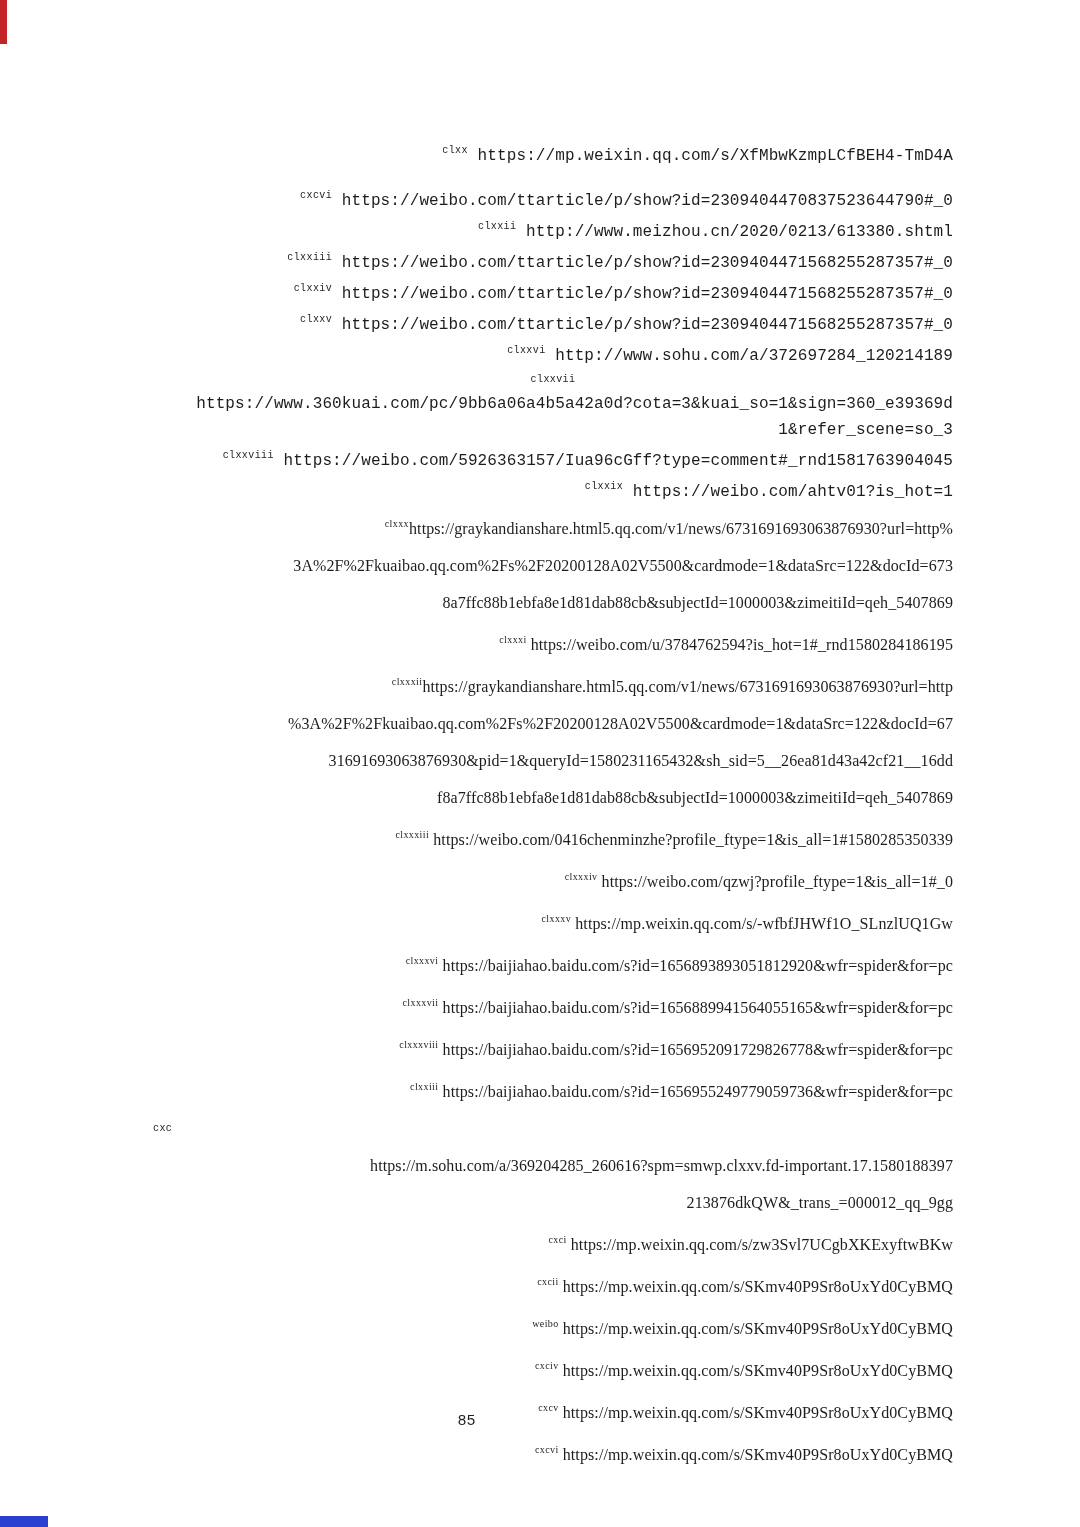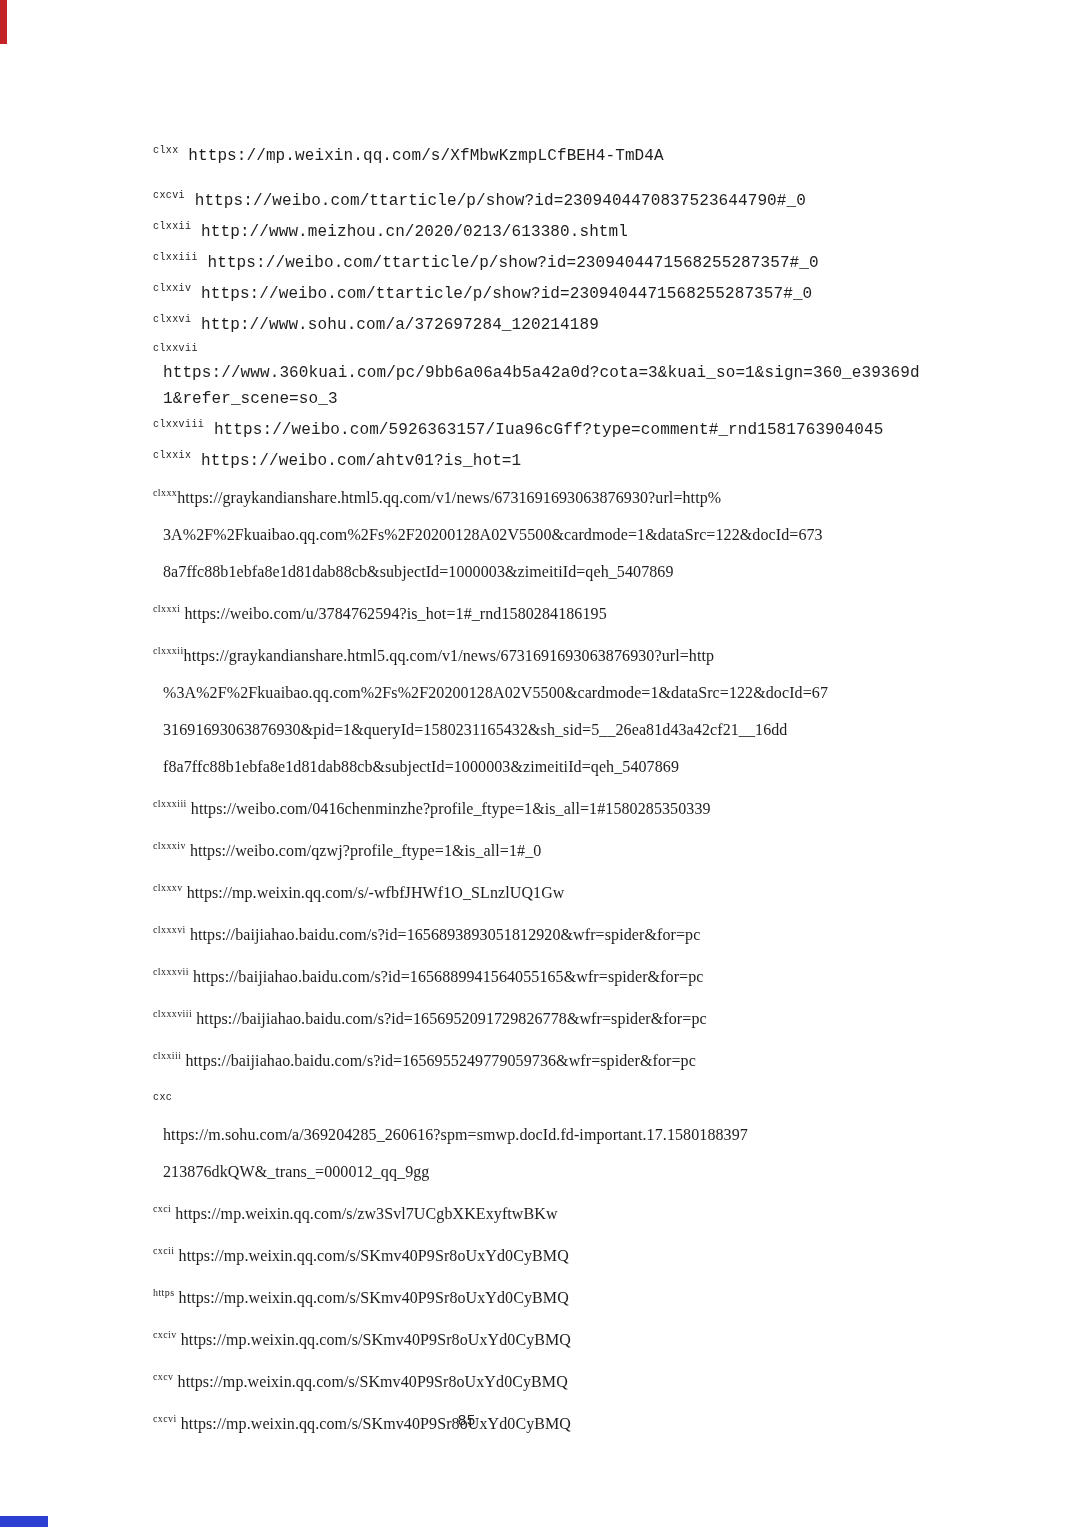--- a/index.html
+++ b/index.html
@@ -13,35 +13,36 @@
   }
   .refs {
     position:absolute;
     left:163px; top:138px;
     width:790px;
   }
   .ref-line {
     font-size:16px;
     white-space:pre;
     letter-spacing:0.1px;
+    text-align:right;
   }
   .sec-tight .ref-line { line-height:26px; }
   .sec-loose .ref-line { line-height:37px;font-family:Liberation Serif, serif; }
   .marker {
     font-size:10px;
     letter-spacing:0.4px;
     vertical-align:7px;
     margin-left:-10px;
   }
   .marker-line {
     font-size:10px;
     letter-spacing:0.4px;
     margin-left:-10px;
   }
-  .sec-tight .marker-line { line-height:22px; }
+  .sec-tight .marker-line { line-height:22px;text-align:center; }
   .sec-loose .marker-line { line-height:37px; }
   .gap-after { margin-bottom:14px; }
   .page-number {
     position:absolute;
     top:1412px; left:0; width:933px;
     text-align:center;
     font-size:15px;
     line-height:20px;
   }
   .artifact { position:absolute; }
@@ -62,20 +63,23 @@
         <div class="ref-line"><sup class="marker">cxcvi</sup> https://weibo.com/ttarticle/p/show?id=2309404470837523644790#_0</div>
       </div>
       <div class="ref-entry">
         <div class="ref-line"><sup class="marker">clxxii</sup> http://www.meizhou.cn/2020/0213/613380.shtml</div>
       </div>
       <div class="ref-entry">
         <div class="ref-line"><sup class="marker">clxxiii</sup> https://weibo.com/ttarticle/p/show?id=2309404471568255287357#_0</div>
       </div>
       <div class="ref-entry">
         <div class="ref-line"><sup class="marker">clxxiv</sup> https://weibo.com/ttarticle/p/show?id=2309404471568255287357#_0</div>
+      </div>
+      <div class="ref-entry">
+        <div class="ref-line"><sup class="marker">clxxv</sup> https://weibo.com/ttarticle/p/show?id=2309404471568255287357#_0</div>
       </div>
       <div class="ref-entry">
         <div class="ref-line"><sup class="marker">clxxvi</sup> http://www.sohu.com/a/372697284_120214189</div>
       </div>
       <div class="ref-entry">
         <div class="marker-line">clxxvii</div>
         <div class="ref-line">https://www.360kuai.com/pc/9bb6a06a4b5a42a0d?cota=3&amp;kuai_so=1&amp;sign=360_e39369d</div>
         <div class="ref-line">1&amp;refer_scene=so_3</div>
       </div>
       <div class="ref-entry">
@@ -116,31 +120,31 @@
         <div class="ref-line"><sup class="marker">clxxxvii</sup> https://baijiahao.baidu.com/s?id=1656889941564055165&amp;wfr=spider&amp;for=pc</div>
       </div>
       <div class="ref-entry">
         <div class="ref-line"><sup class="marker">clxxxviii</sup> https://baijiahao.baidu.com/s?id=1656952091729826778&amp;wfr=spider&amp;for=pc</div>
       </div>
       <div class="ref-entry">
         <div class="ref-line"><sup class="marker">clxxiii</sup> https://baijiahao.baidu.com/s?id=1656955249779059736&amp;wfr=spider&amp;for=pc</div>
       </div>
       <div class="ref-entry">
         <div class="marker-line">cxc</div>
-        <div class="ref-line">https://m.sohu.com/a/369204285_260616?spm=smwp.docId.fd-important.17.1580188397</div>
+        <div class="ref-line">https://m.sohu.com/a/369204285_260616?spm=smwp.clxxv.fd-important.17.1580188397</div>
         <div class="ref-line">213876dkQW&amp;_trans_=000012_qq_9gg</div>
       </div>
       <div class="ref-entry">
         <div class="ref-line"><sup class="marker">cxci</sup> https://mp.weixin.qq.com/s/zw3Svl7UCgbXKExyftwBKw</div>
       </div>
       <div class="ref-entry">
         <div class="ref-line"><sup class="marker">cxcii</sup> https://mp.weixin.qq.com/s/SKmv40P9Sr8oUxYd0CyBMQ</div>
       </div>
       <div class="ref-entry">
-        <div class="ref-line"><sup class="marker">https</sup> https://mp.weixin.qq.com/s/SKmv40P9Sr8oUxYd0CyBMQ</div>
+        <div class="ref-line"><sup class="marker">weibo</sup> https://mp.weixin.qq.com/s/SKmv40P9Sr8oUxYd0CyBMQ</div>
       </div>
       <div class="ref-entry">
         <div class="ref-line"><sup class="marker">cxciv</sup> https://mp.weixin.qq.com/s/SKmv40P9Sr8oUxYd0CyBMQ</div>
       </div>
       <div class="ref-entry">
         <div class="ref-line"><sup class="marker">cxcv</sup> https://mp.weixin.qq.com/s/SKmv40P9Sr8oUxYd0CyBMQ</div>
       </div>
       <div class="ref-entry">
         <div class="ref-line"><sup class="marker">cxcvi</sup> https://mp.weixin.qq.com/s/SKmv40P9Sr8oUxYd0CyBMQ</div>
       </div>

